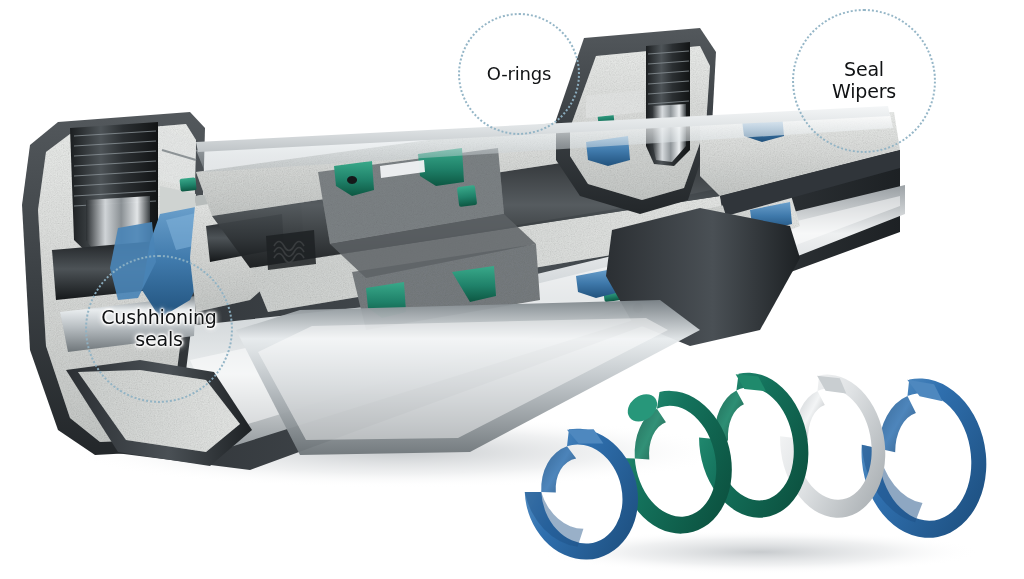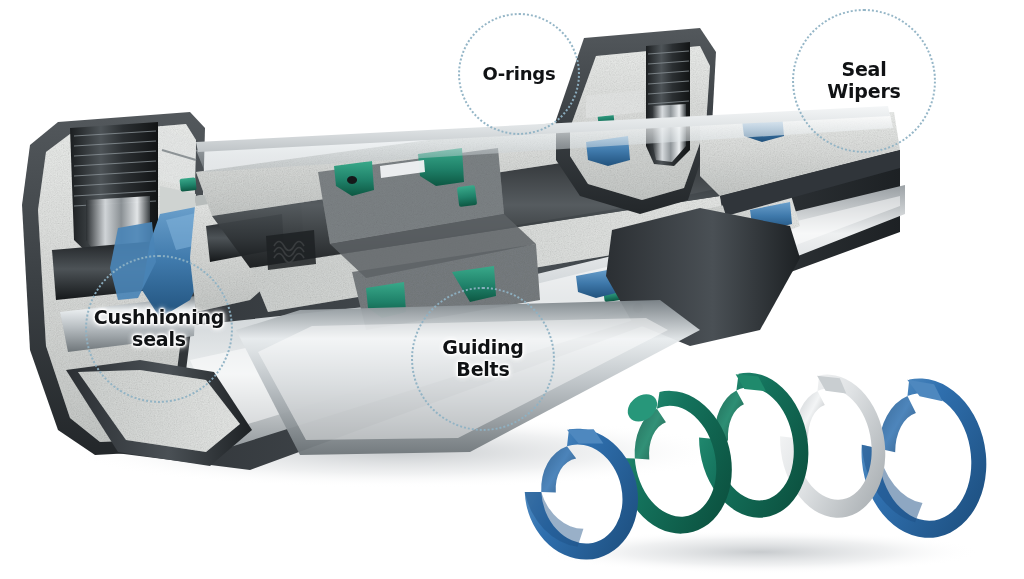--- a/index.html
+++ b/index.html
@@ -19,21 +19,21 @@
     border-radius:50%;
     border:2px dotted #8fb2c4;
     box-sizing:border-box;
     opacity:.95;
   }
   .callout .cap{
     position:absolute;left:0;top:0;width:100%;height:100%;
     display:flex;align-items:center;justify-content:center;
     text-align:center;
     color:#101214;
-    font-weight:700;
+    font-weight:400;
     line-height:1.14;
     letter-spacing:-0.2px;
     font-size:19px;
     text-shadow:
       0 0 3px #fff,0 0 3px #fff,0 0 6px #fff,0 0 6px #fff,
       1px 0 2px #fff,-1px 0 2px #fff,0 1px 2px #fff,0 -1px 2px #fff;
     padding:0 4px;box-sizing:border-box;
     white-space:pre-line;
     pointer-events:none;
   }
@@ -358,19 +358,14 @@
     <div class="cap">Seal
 Wipers</div>
   </div>
 
   <div class="callout" style="left:85px;top:255px;width:148px;height:148px;">
     <div class="ring"></div>
     <div class="cap">Cushhioning
 seals</div>
   </div>
 
-  <div class="callout" style="left:411px;top:287px;width:144px;height:144px;">
-    <div class="ring"></div>
-    <div class="cap">Guiding
-Belts</div>
-  </div>
 
 </div>
 
 </body></html>

